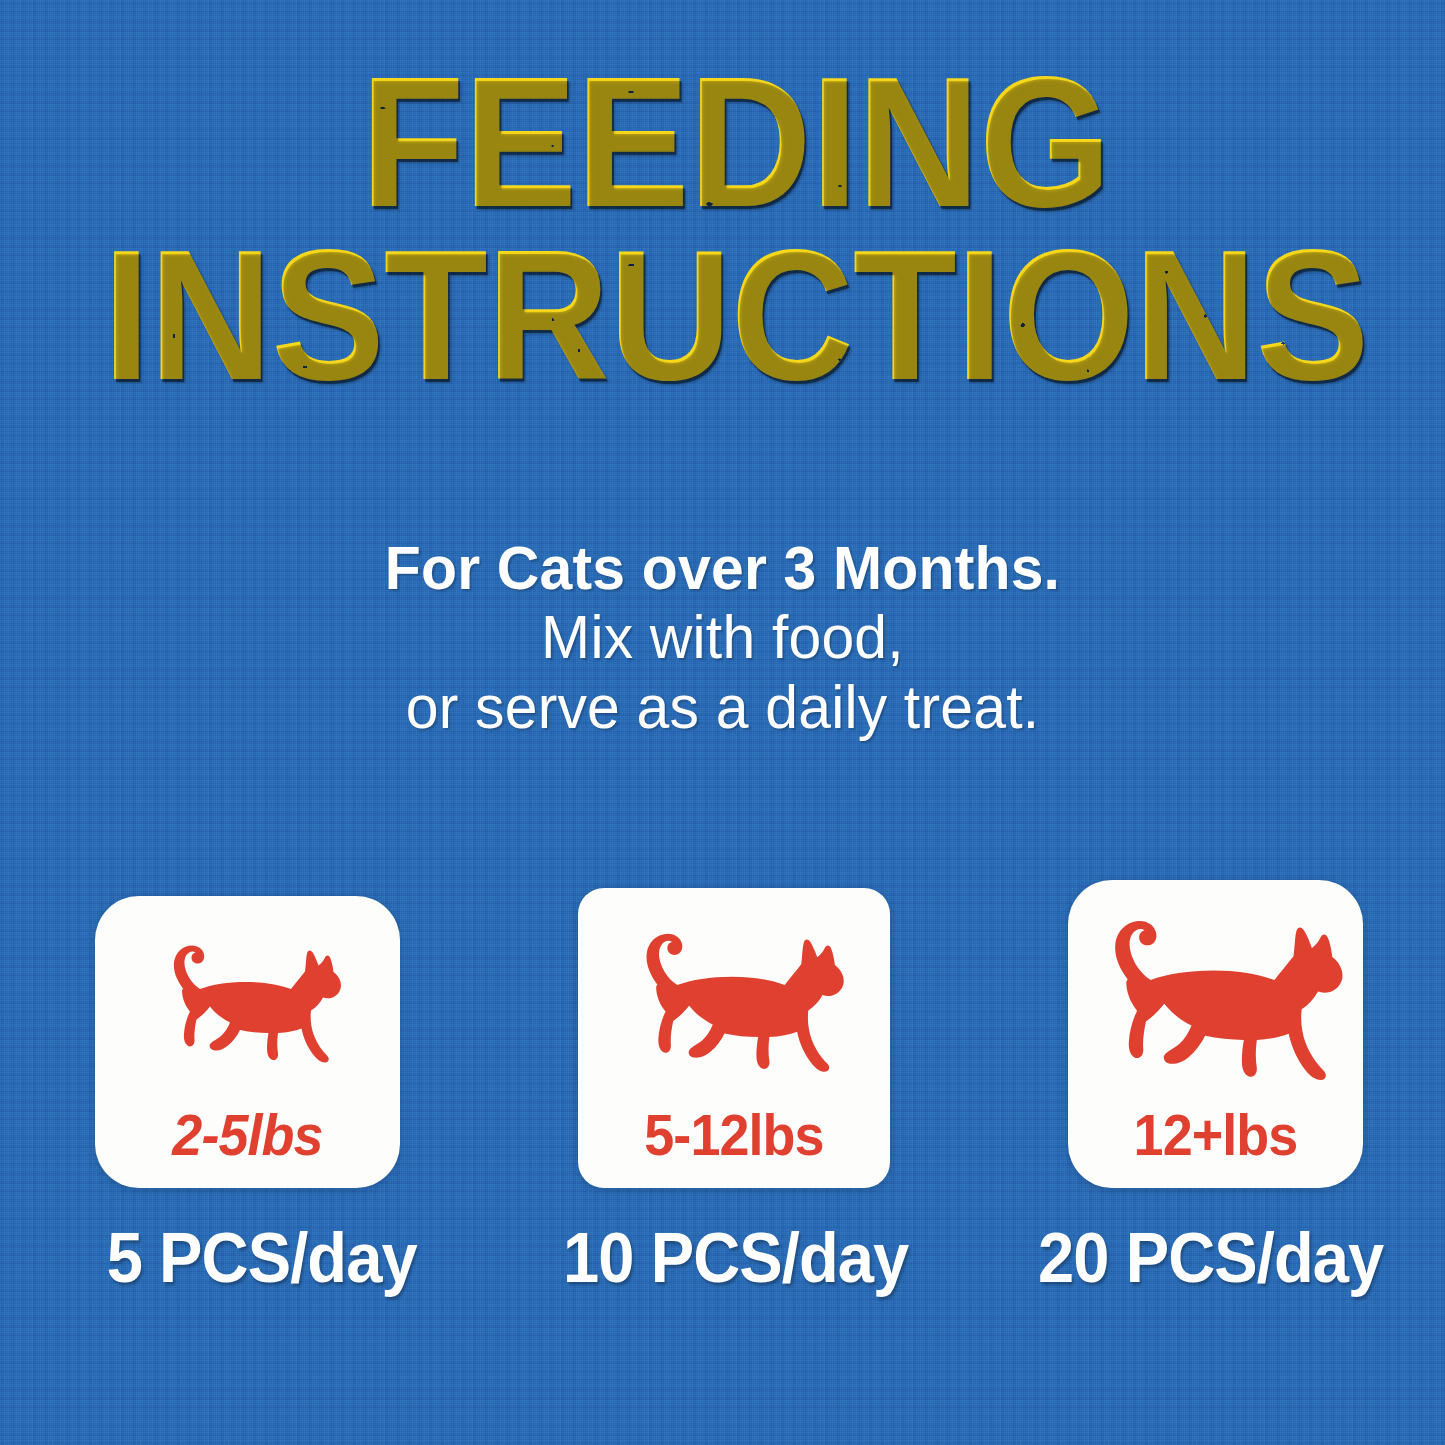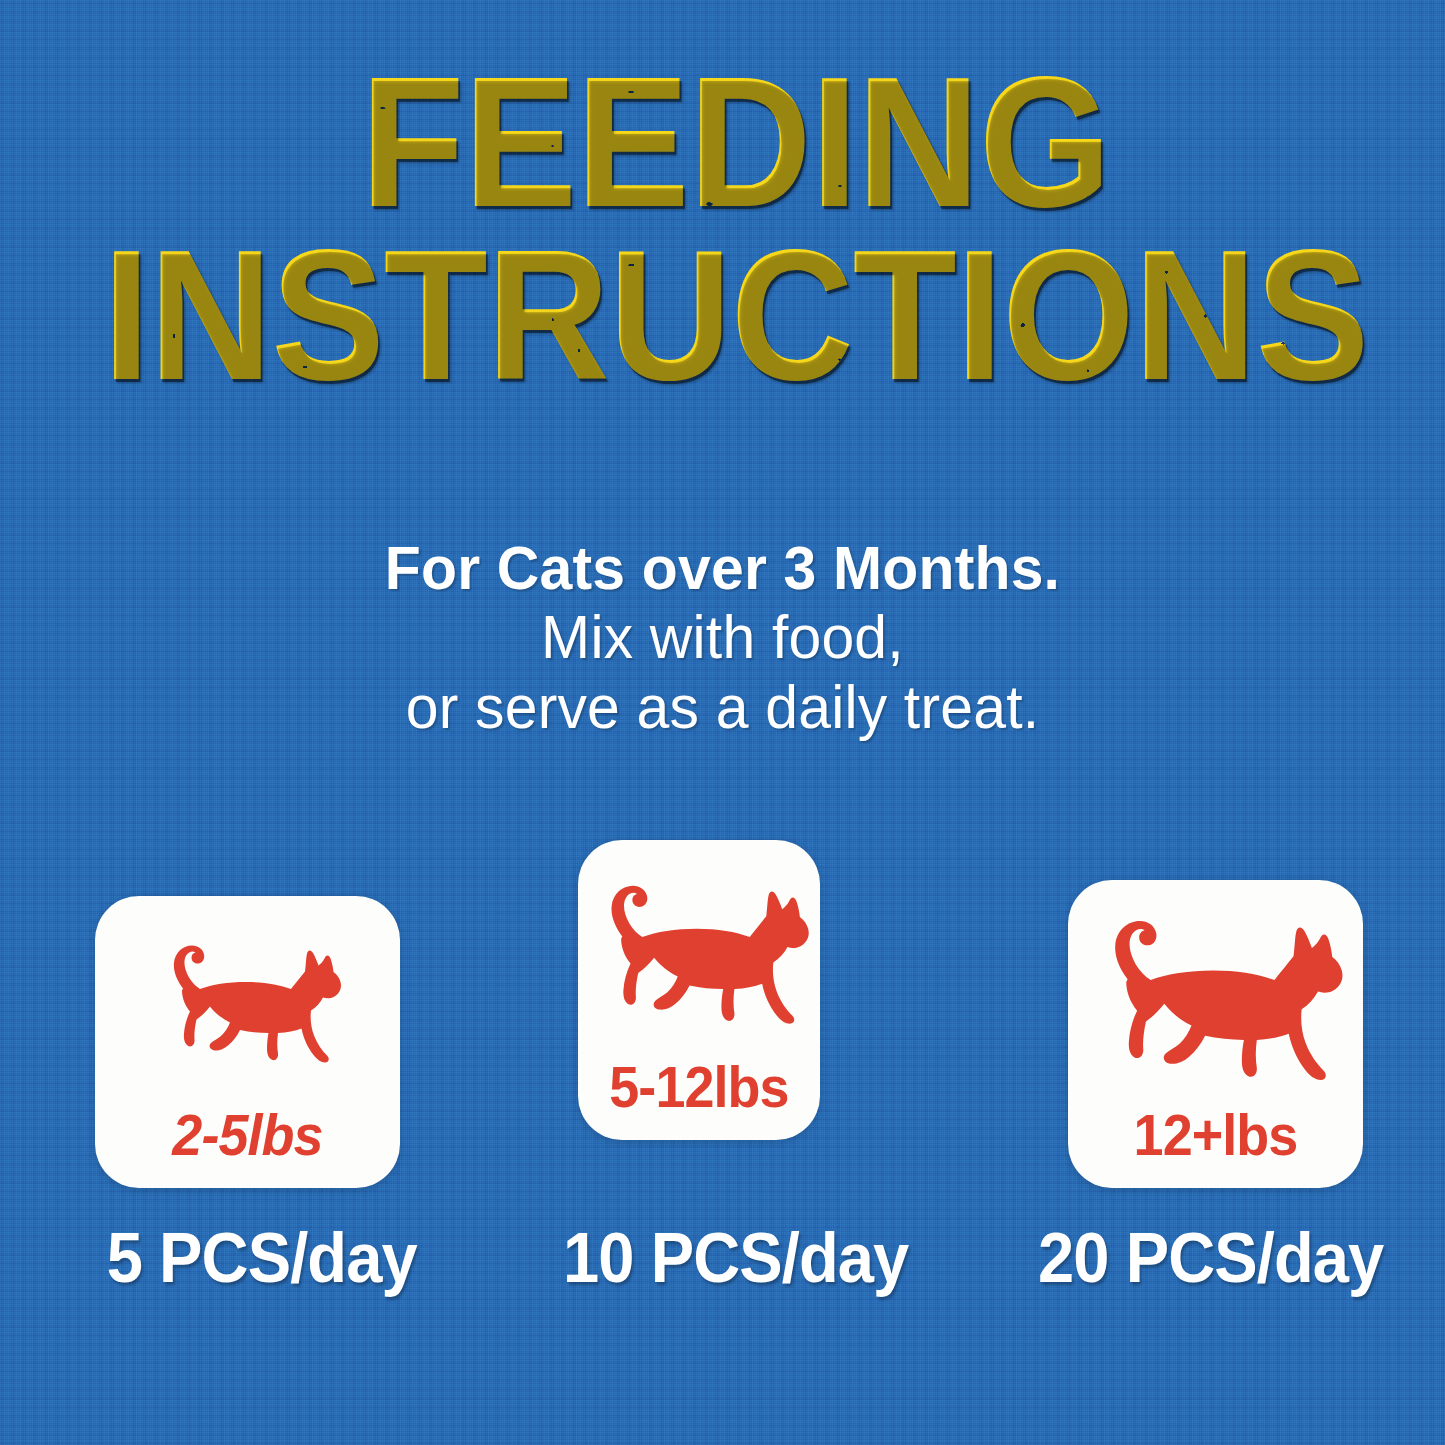--- a/index.html
+++ b/index.html
@@ -129,21 +129,21 @@
   #cards { position:absolute; inset:0; z-index:4; }
 
   .weight-card {
     position:absolute;
     background:#fdfdfb;
     border-radius:44px;
     box-shadow:0 2px 8px rgba(0,0,0,.18);
     overflow:hidden;
   }
   #card-0 { left:95px;   top:896px; width:305px; height:292px;font-style:italic; }
-  #card-1 { left:578px;  top:840px; width:242px; height:300px; }
+  #card-1 { left:578px;  top:888px; width:312px; height:300px;border-radius:26px; }
   #card-2 { left:1068px; top:880px; width:295px; height:308px; }
 
   .cat-icon {
     position:absolute;
     left:50%;
     transform:translateX(-50%);
     display:block;
   }
   #card-0 .cat-icon { top:36px; width:200px;  height:136px; }
   #card-1 .cat-icon { top:30px; width:236px;  height:160px; }

